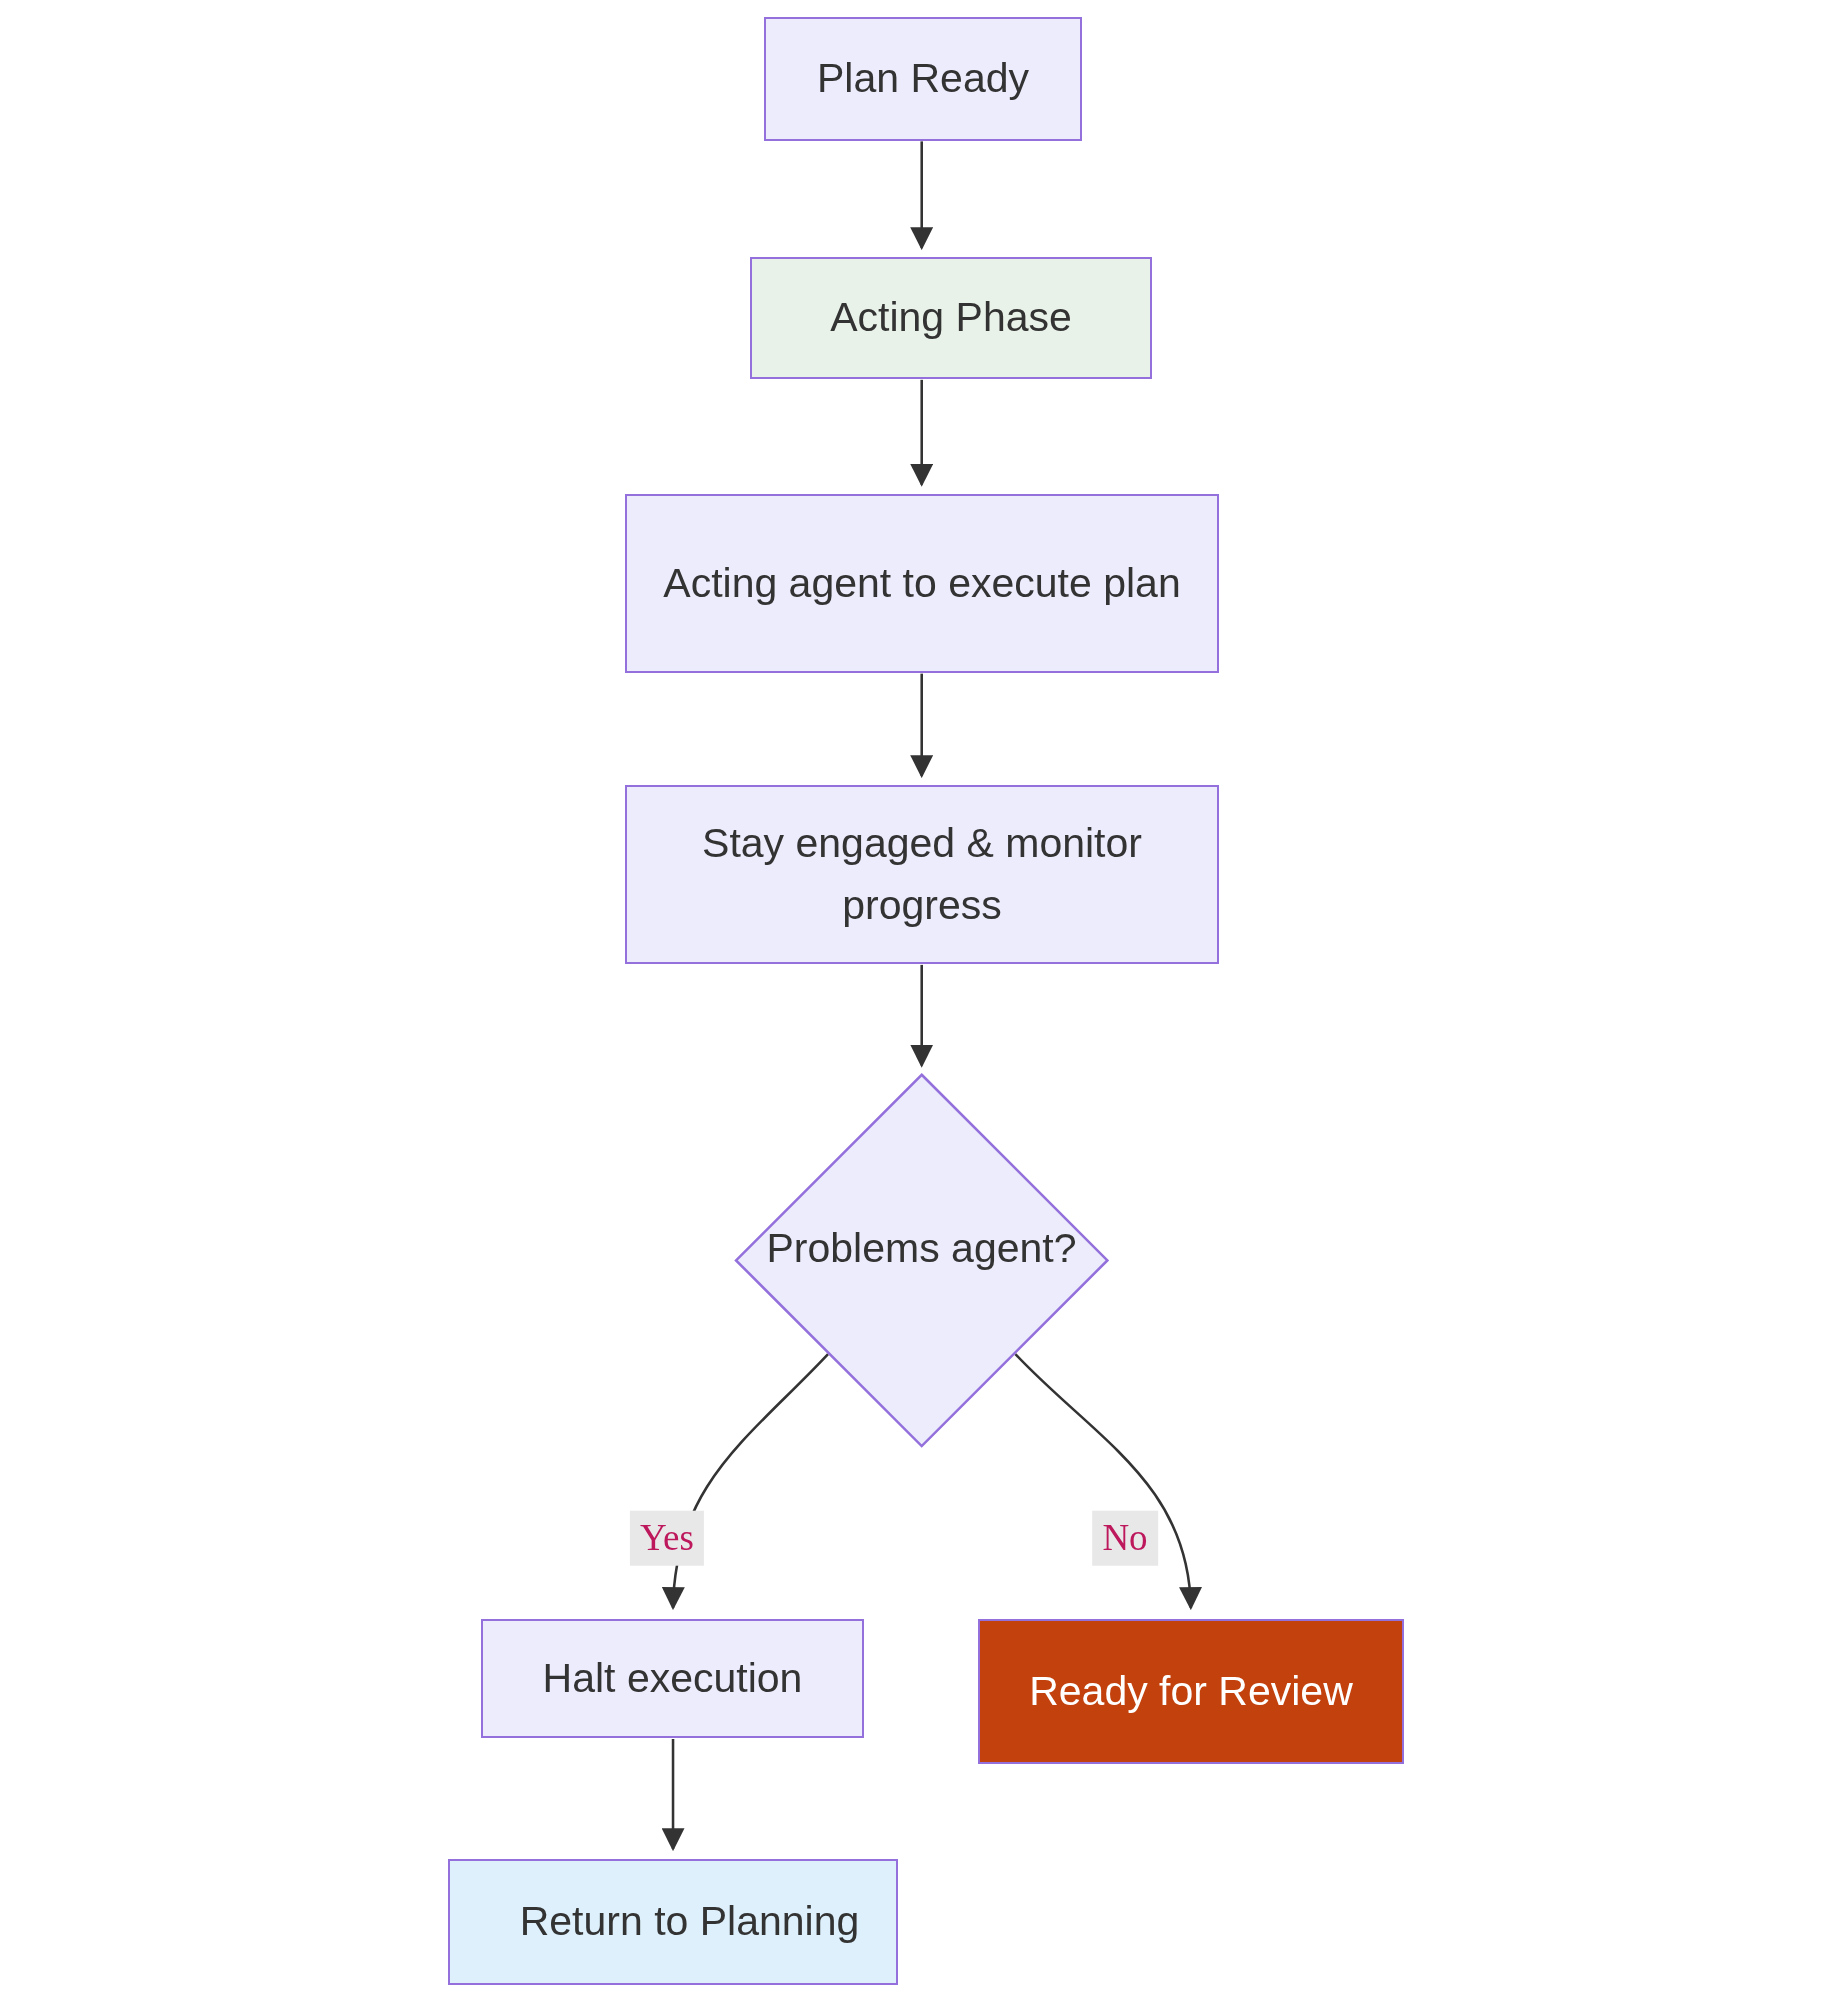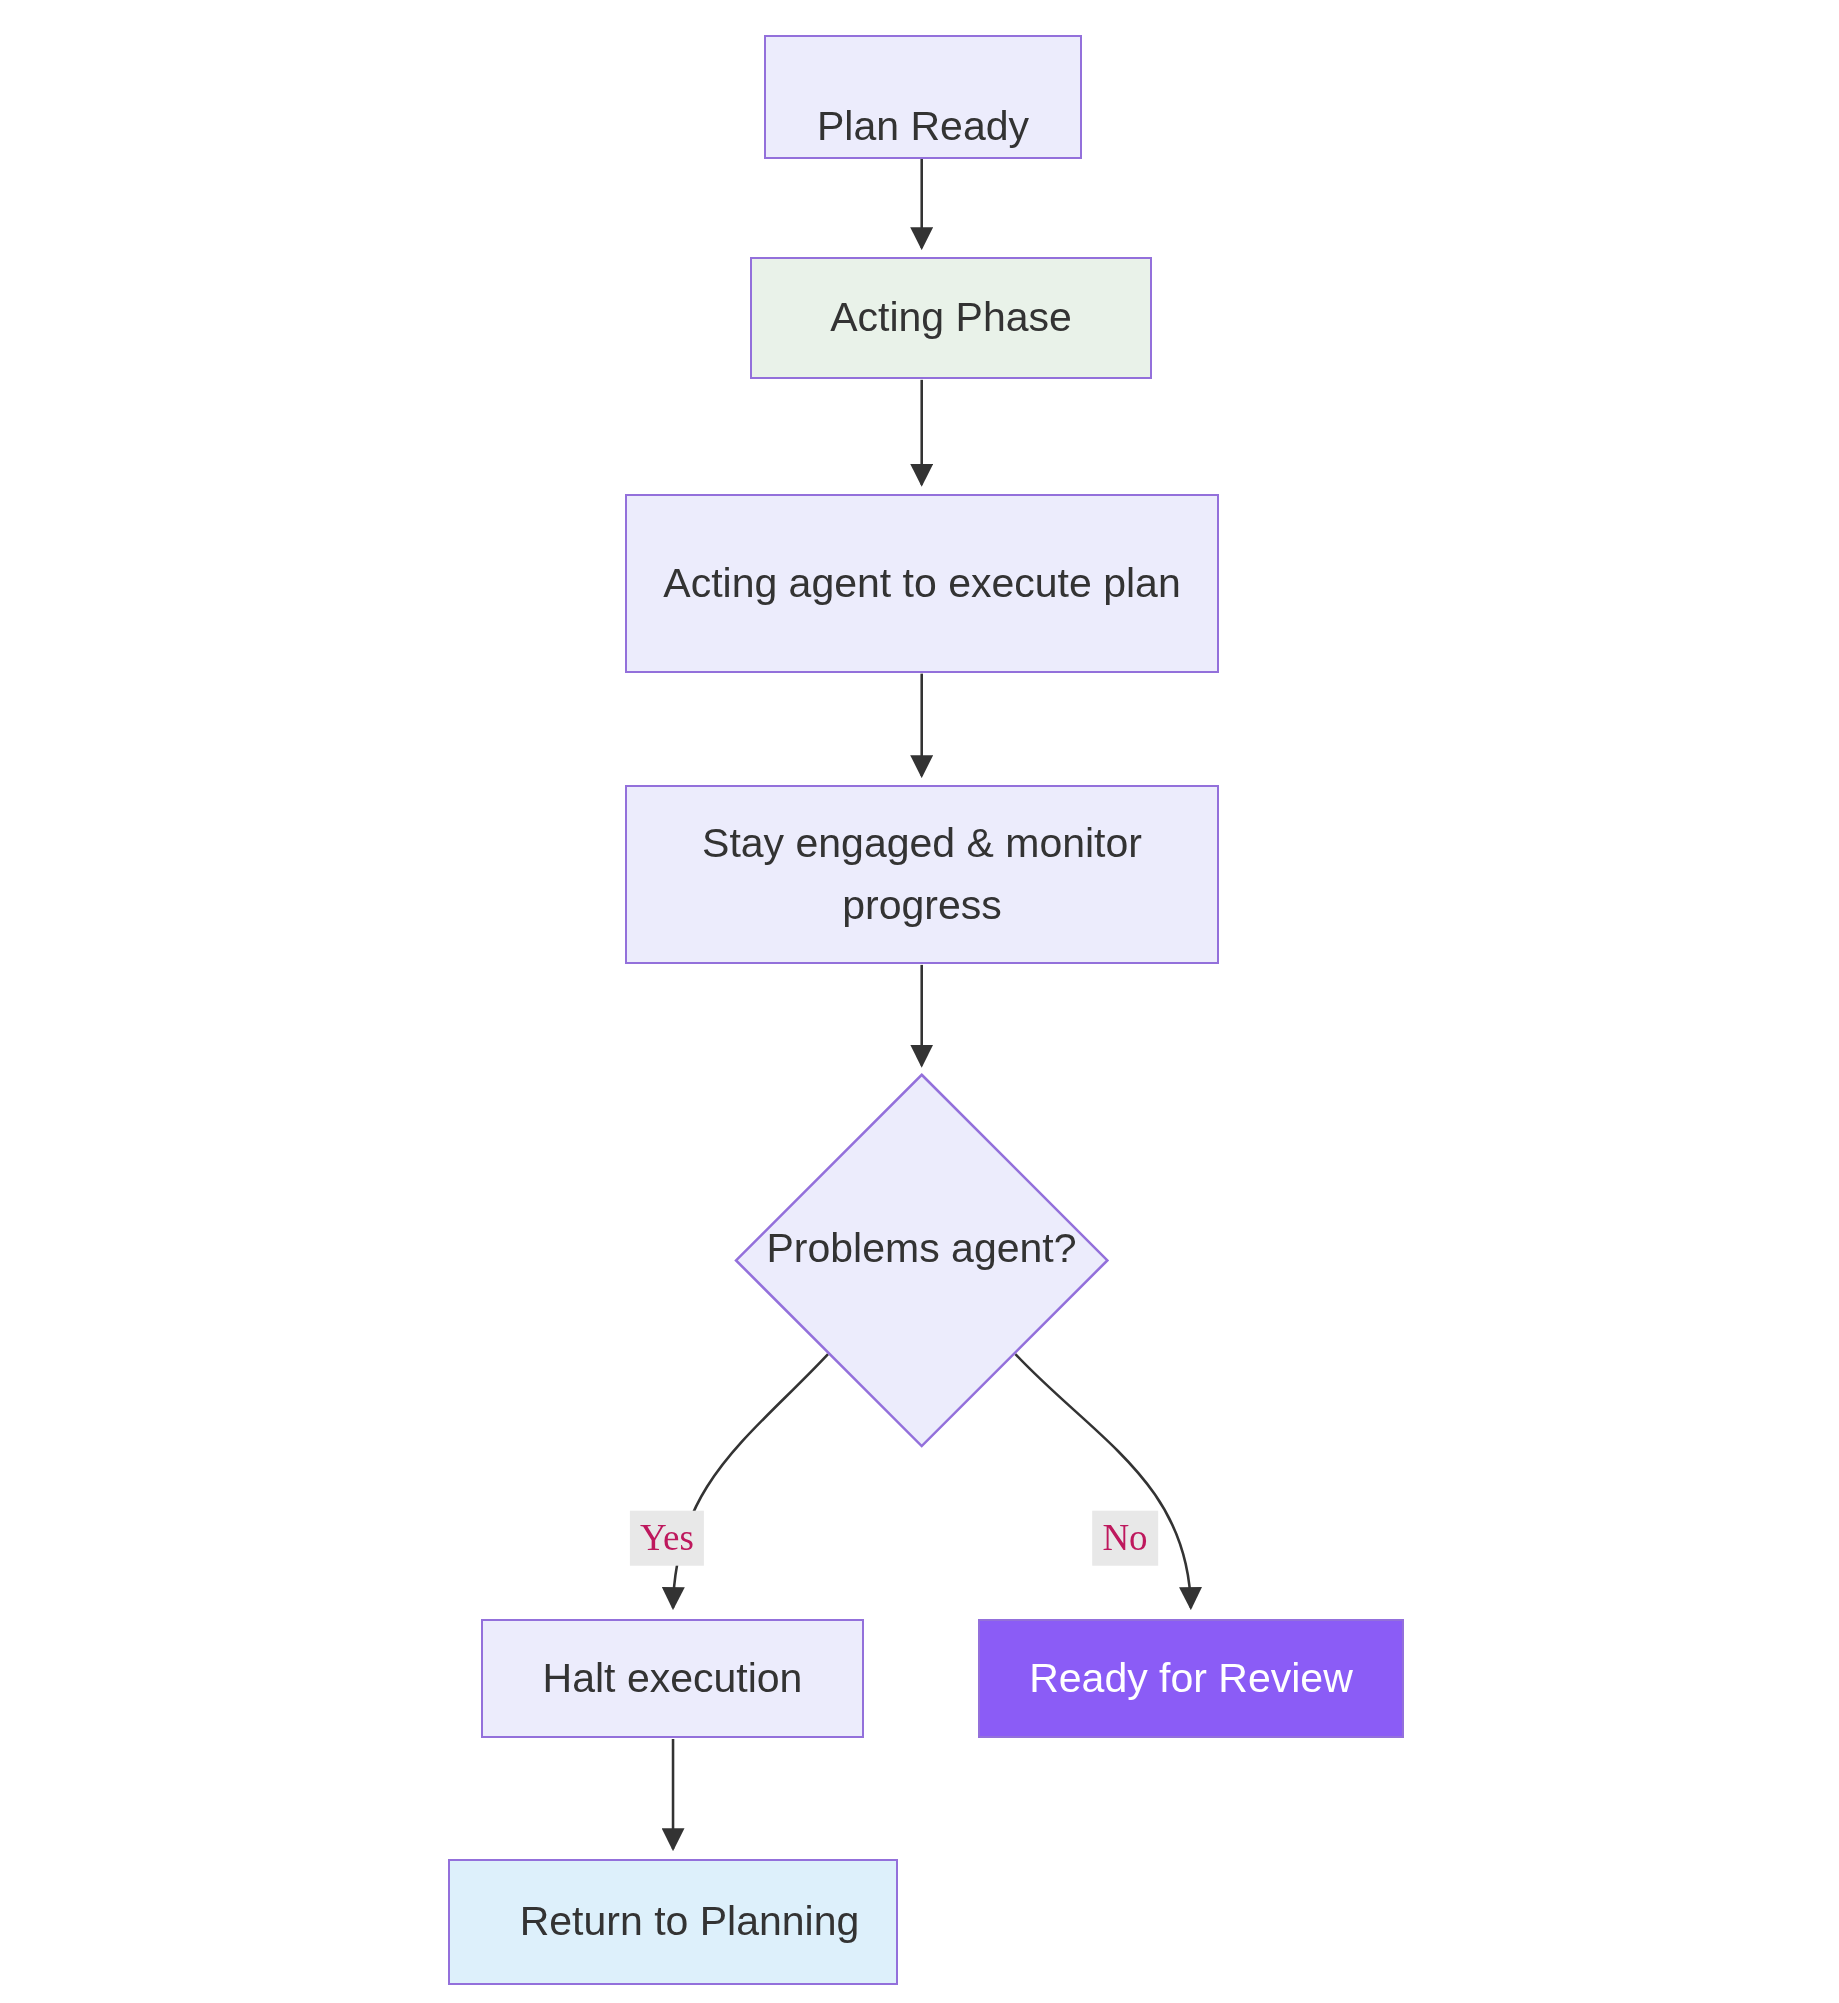--- a/index.html
+++ b/index.html
@@ -18,26 +18,26 @@
     position:absolute;
     box-sizing:border-box;
     display:flex;align-items:center;justify-content:center;
     text-align:center;
     border:2.6px solid #9370db;
     background:#ececfc;
     font-size:41px;line-height:1.5;
     color:#333333;
   }
   .node .lbl{display:block;padding:0 34px;}
-  .n-plan   {left:764px; top:35px;  width:318px; height:124px;align-items:flex-end;}
+  .n-plan   {left:764px; top:17px;  width:318px; height:124px;}
   .n-acting {left:750px; top:257px; width:402px; height:122px; background:#e9f2e9;}
   .n-release{left:625px; top:494px; width:594px; height:179px;}
   .n-monitor{left:625px; top:785px; width:594px; height:179px;text-align:center;}
   .n-halt   {left:481px; top:1619px;width:383px; height:119px;}
-  .n-review {left:978px;top:1619px;width:426px; height:119px; background:#8b5cf6; color:#ffffff;}
+  .n-review {left:978px;top:1619px;width:426px; height:145px; background:#c2410c; color:#ffffff;}
   .n-return {left:448px; top:1859px;width:450px; height:126px; background:#ddf0fb;padding-left:33px;}
   .decision-label{
     position:absolute;left:751px;top:1218px;width:341px;
     text-align:center;font-size:41px;line-height:1.5;color:#333333;
   }
   .edge-label{
     position:absolute;
     transform:translate(-50%,-50%);
     background:#e8e8e8;
     padding:5.1px 10.2px;

